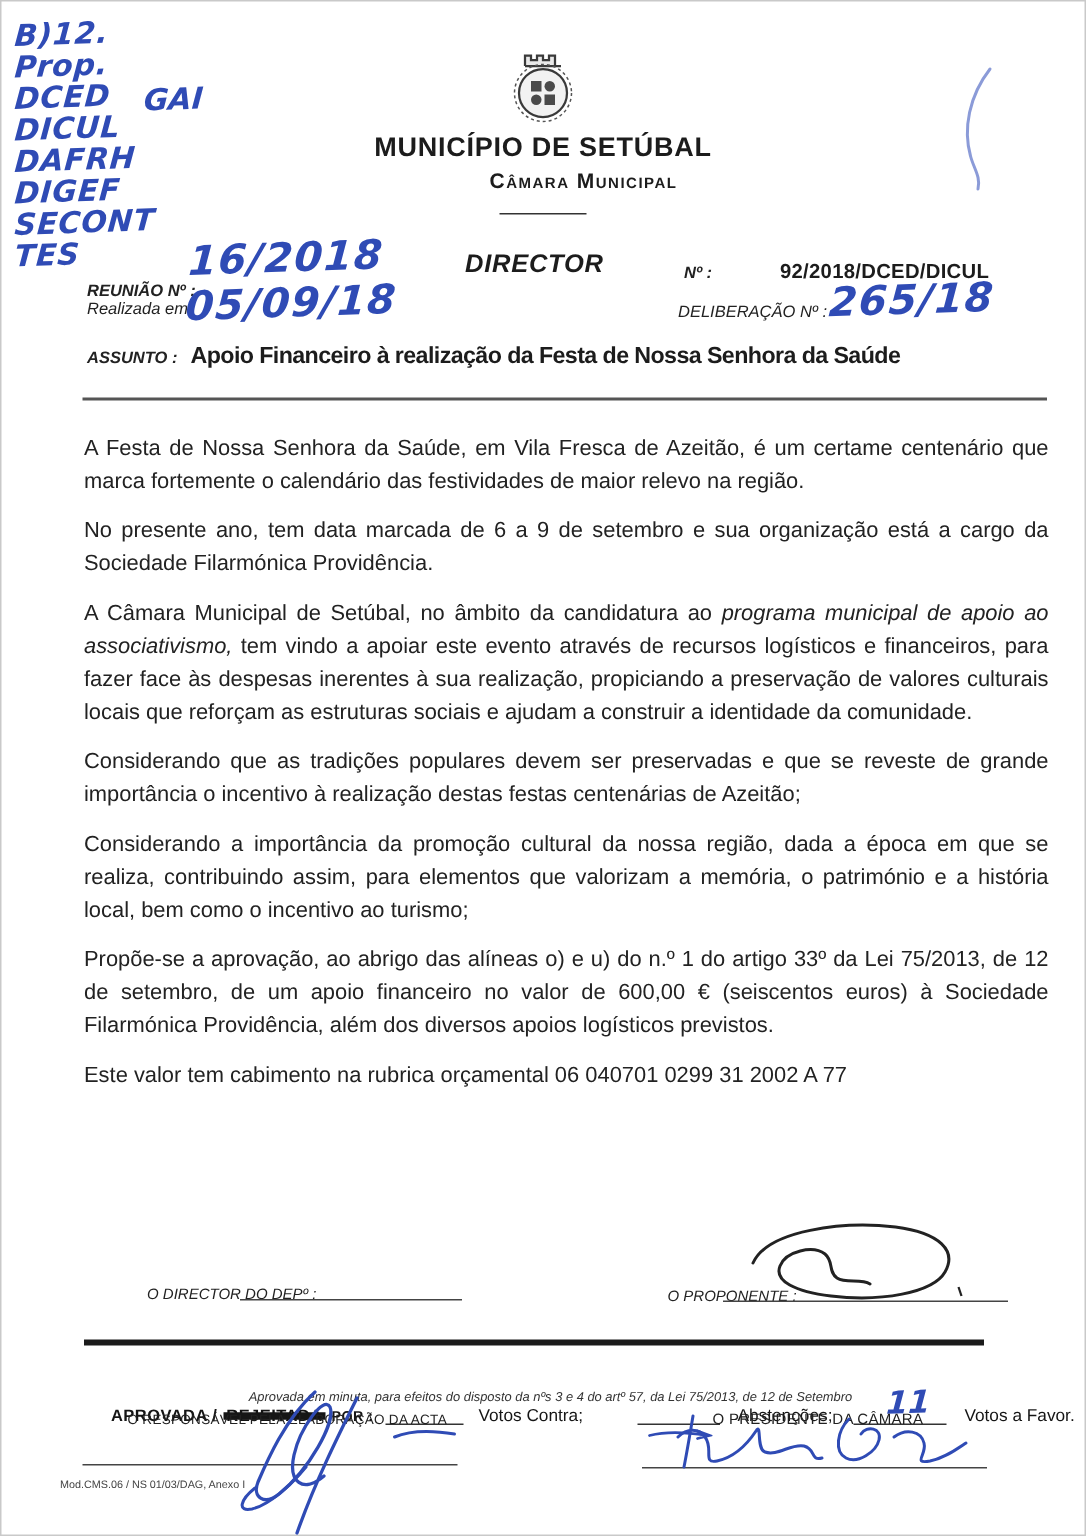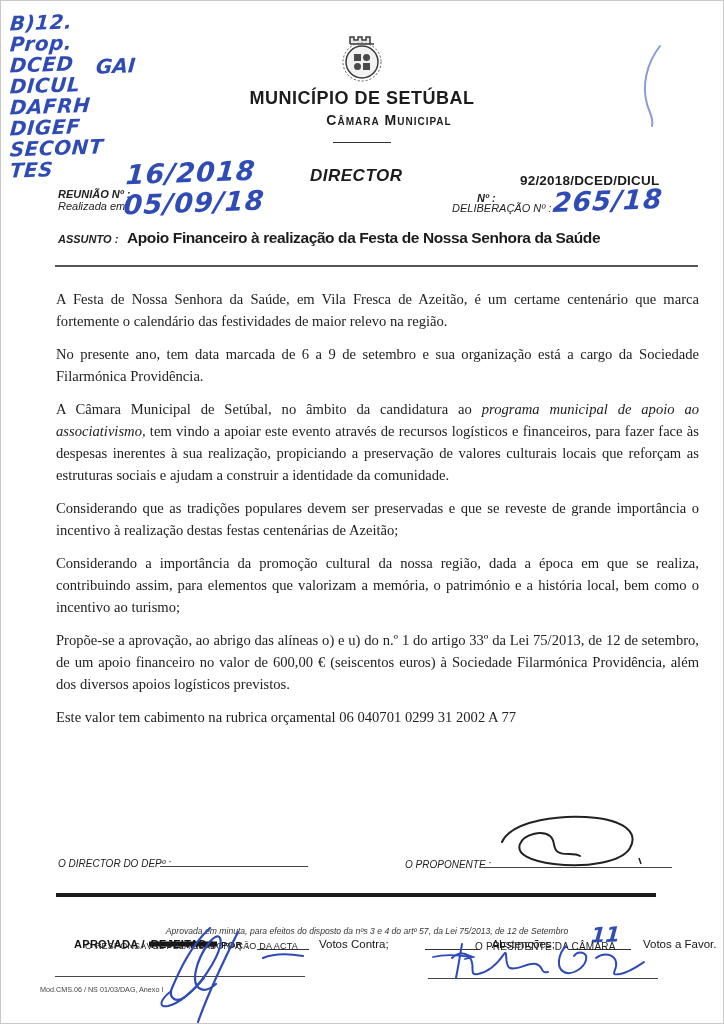--- a/index.html
+++ b/index.html
@@ -28,21 +28,21 @@
 
   .rule{border-top:2px solid #555;}
   .thickbar{background:#1b1b1b;height:3.5px;}
 
   
   .bodytext{width:643px;font-size:14.6px;line-height:22px;text-align:justify;color:#222;}
   .bodytext p{margin:0 0 11px 0;}
   .bodytext .it{font-style:italic;}
 
   
-  .sig-lab{font-style:italic;font-size:10px;color:#222;white-space:nowrap;}
+  .sig-lab{font-style:italic;font-size:10px;color:#222;white-space:nowrap;margin-left:40px;}
   .sigline{border-bottom:1.3px solid #444;}
   .votes{display:flex;align-items:flex-end;font-size:11.5px;white-space:nowrap;color:#151515;}
   .votes .caps{font-size:11px;font-weight:bold;letter-spacing:.3px;}
   .blank{border-bottom:1.2px solid #333;display:inline-block;position:relative;}
   .struck{position:relative;color:#131313;}
   .struck::after{content:"";position:absolute;left:-2px;right:-2px;top:46%;height:5px;
                  background:#161616;transform:translateY(-50%);}
   .minuta{font-style:italic;font-size:8.6px;color:#333;text-align:center;white-space:nowrap;}
   .block-lab{font-size:9px;letter-spacing:.2px;color:#222;white-space:nowrap;}
   .footer-ref{font-size:7.2px;color:#444;white-space:nowrap;}
@@ -86,34 +86,34 @@
     </g>
   </svg>
 
   <div class="abs muni-title" style="left:0;top:88px;width:724px;">MUNICÍPIO DE SETÚBAL</div>
   <div class="abs muni-sub" style="left:0;top:112px;width:724px;">Câmara Municipal</div>
   <div class="abs mini-rule" style="left:333px;top:142px;"></div>
 
   <div class="abs lab" style="left:58px;top:188px;">REUNIÃO Nº :</div>
   <div class="abs hand hand-big" style="left:126px;top:157px;">16/2018</div>
   <div class="abs proposta" style="left:310px;top:166px;">DIRECTOR</div>
-  <div class="abs lab" style="left:456px;top:192px;margin-left:21px;">Nº :</div>
+  <div class="abs lab" style="left:456px;top:176px;">Nº :</div>
   <div class="abs num-val" style="left:520px;top:173px;">92/2018/DCED/DICUL</div>
 
   <div class="abs lab-light" style="left:58px;top:200px;">Realizada em:</div>
   <div class="abs hand hand-big" style="left:124px;top:187px;">05/09/18</div>
   <div class="abs lab-light" style="left:452px;top:202px;">DELIBERAÇÃO Nº :</div>
   <div class="abs hand hand-big" style="left:553px;top:185px;">265/18</div>
 
   <div class="abs lab" style="left:58px;top:233px;">ASSUNTO :</div>
   <div class="abs subject" style="left:127px;top:229px;">Apoio Financeiro à realização da Festa de Nossa Senhora da Saúde</div>
 
   <div class="abs rule" style="left:55px;top:265px;width:643px;"></div>
 
-  <div class="abs bodytext" style="left:56px;top:288px;font-family:Liberation Serif, serif;">
+  <div class="abs bodytext" style="left:56px;top:288px;">
     <p>A Festa de Nossa Senhora da Saúde, em Vila Fresca de Azeitão, é um certame centenário que marca fortemente o calendário das festividades de maior relevo na região.</p>
     <p>No presente ano, tem data marcada de 6 a 9 de setembro e sua organização está a cargo da Sociedade Filarmónica Providência.</p>
     <p><span>A Câmara Municipal de Setúbal, no âmbito da candidatura ao </span><span class="it">programa municipal de apoio ao associativismo,</span><span> tem vindo a apoiar este evento através de recursos logísticos e financeiros, para fazer face às despesas inerentes à sua realização, propiciando a preservação de valores culturais locais que reforçam as estruturas sociais e ajudam a construir a identidade da comunidade.</span></p>
     <p>Considerando que as tradições populares devem ser preservadas e que se reveste de grande importância o incentivo à realização destas festas centenárias de Azeitão;</p>
     <p>Considerando a importância da promoção cultural da nossa região, dada a época em que se realiza, contribuindo assim, para elementos que valorizam a memória, o património e a história local, bem como o incentivo ao turismo;</p>
     <p>Propõe-se a aprovação, ao abrigo das alíneas o) e u) do n.º 1 do artigo 33º da Lei 75/2013, de 12 de setembro, de um apoio financeiro no valor de 600,00 € (seiscentos euros) à Sociedade Filarmónica Providência, além dos diversos apoios logísticos previstos.</p>
     <p>Este valor tem cabimento na rubrica orçamental 06 040701 0299 31 2002 A 77</p>
   </div>
 
   <div class="abs sig-lab" style="left:58px;top:858px;">O DIRECTOR DO DEPº :</div>

